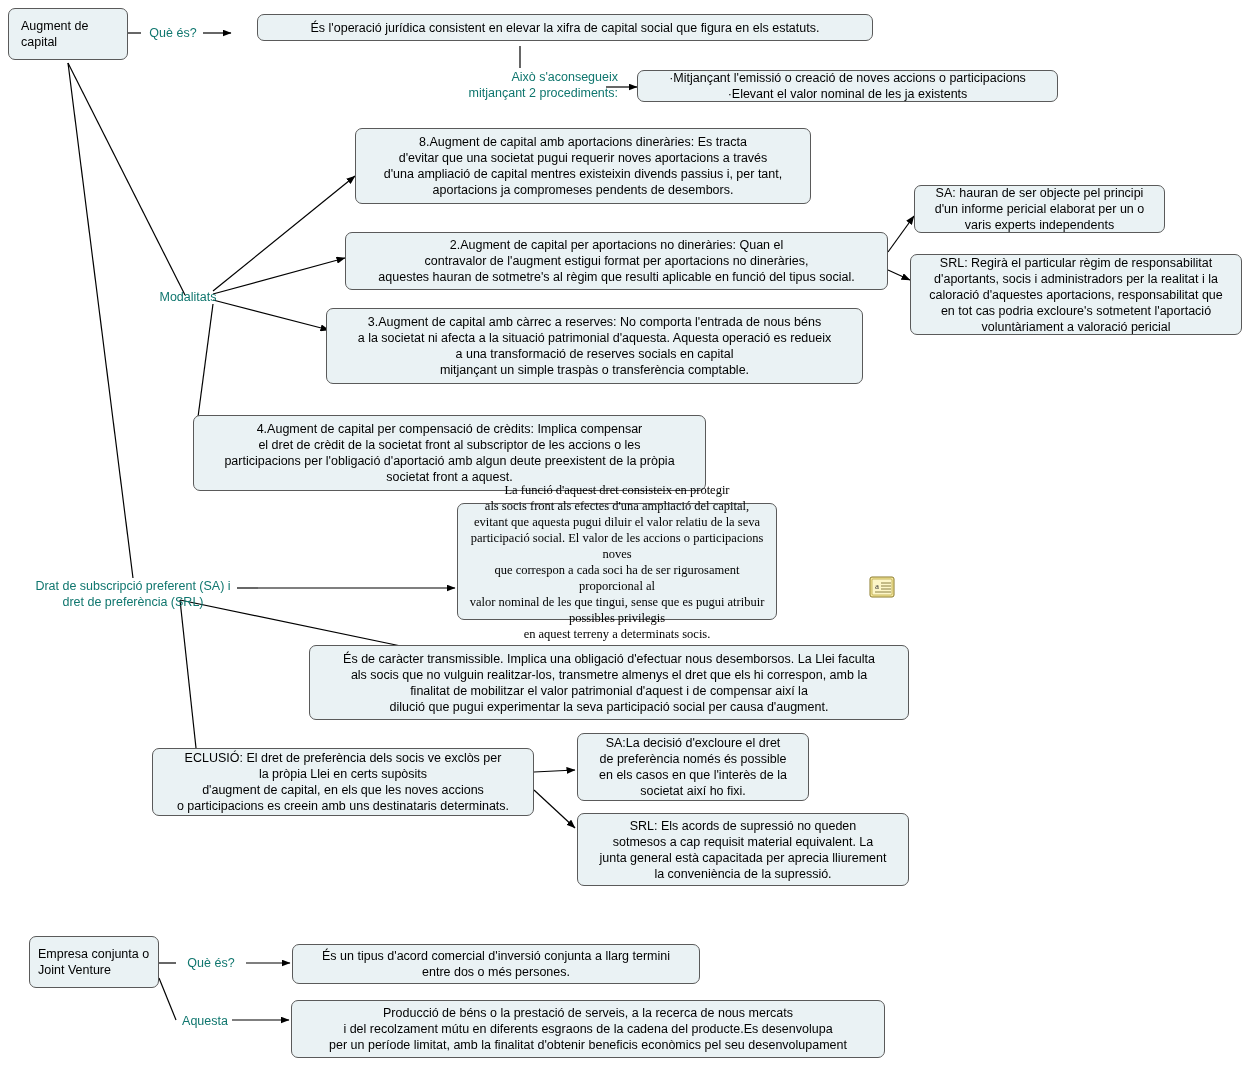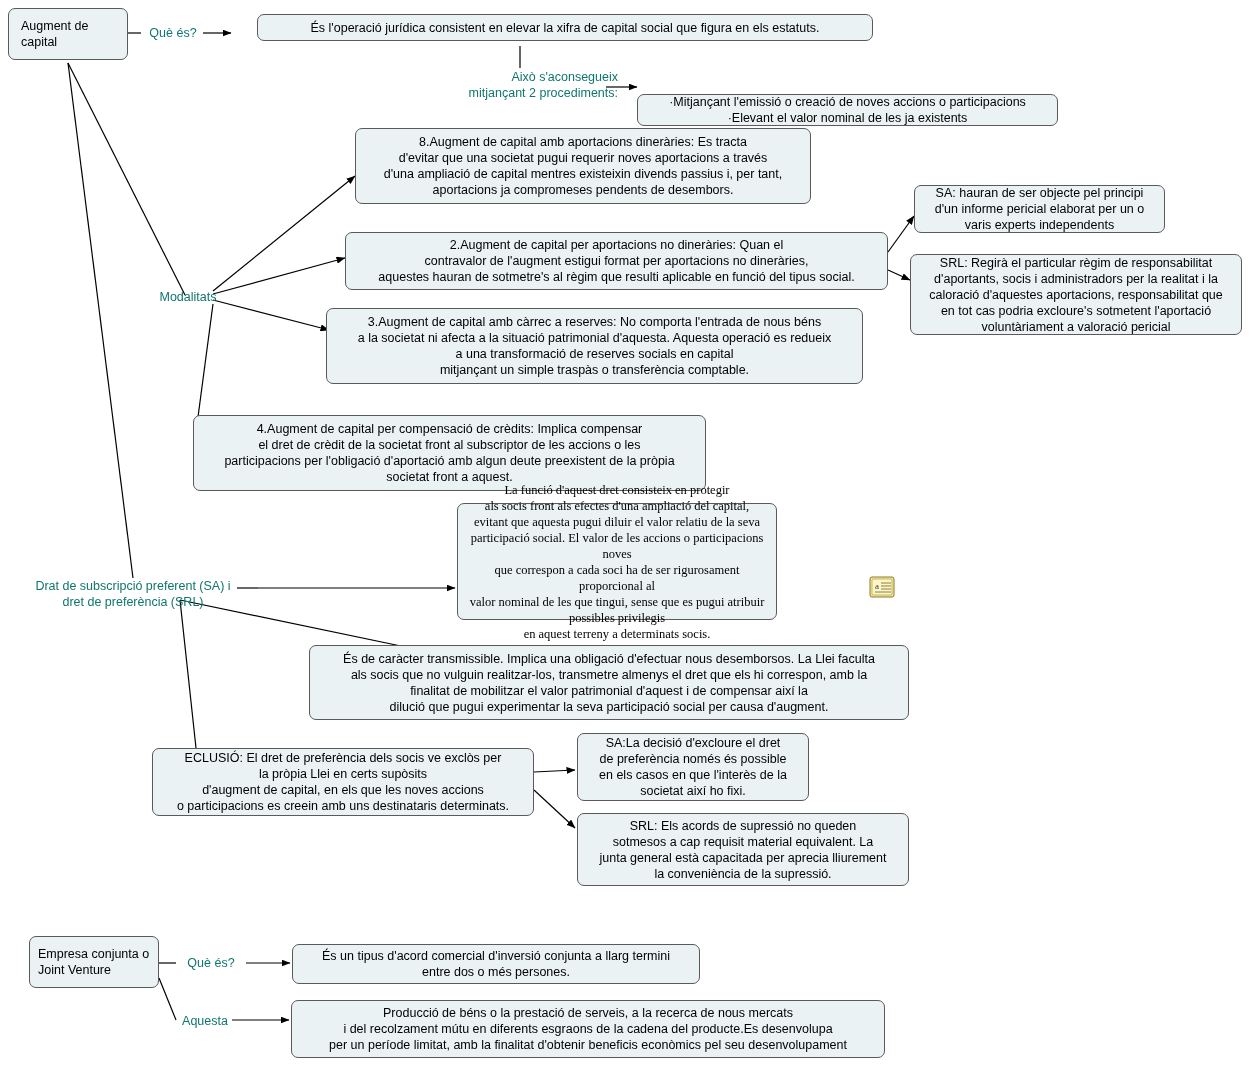--- a/index.html
+++ b/index.html
@@ -114,21 +114,21 @@
   <div class="node root" style="left:8px; top:8px; width:120px; height:52px; text-align:left; justify-content:flex-start; padding-left:12px;">Augment de
 capital</div>
 
   <div class="plainlabel" style="left:141px; top:25px; width:64px;">Què és?</div>
 
   <div class="node" style="left:233px; top:14px; width:616px; height:27px;margin-left:24px;">És l'operació jurídica consistent en elevar la xifra de capital social que figura en els estatuts.</div>
 
   <div class="plainlabel" style="left:424px; top:69px; width:194px;text-align:right;">Això s'aconsegueix
 mitjançant 2 procediments:</div>
 
-  <div class="node" style="left:637px; top:70px; width:421px; height:32px;margin-top:24px;">·Mitjançant l'emissió o creació de noves accions o participacions
+  <div class="node" style="left:637px; top:70px; width:421px; height:32px;">·Mitjançant l'emissió o creació de noves accions o participacions
 ·Elevant el valor nominal de les ja existents</div>
 
   <div class="plainlabel" style="left:158px; top:289px; width:60px;">Modalitats</div>
 
   <div class="node" style="left:355px; top:128px; width:456px; height:76px;">8.Augment de capital amb aportacions dineràries: Es tracta
 d'evitar que una societat pugui requerir noves aportacions a través
 d'una ampliació de capital mentres existeixin divends passius i, per tant,
 aportacions ja compromeses pendents de desembors.</div>
 
   <div class="node" style="left:345px; top:232px; width:543px; height:58px;">2.Augment de capital per aportacions no dineràries: Quan el

